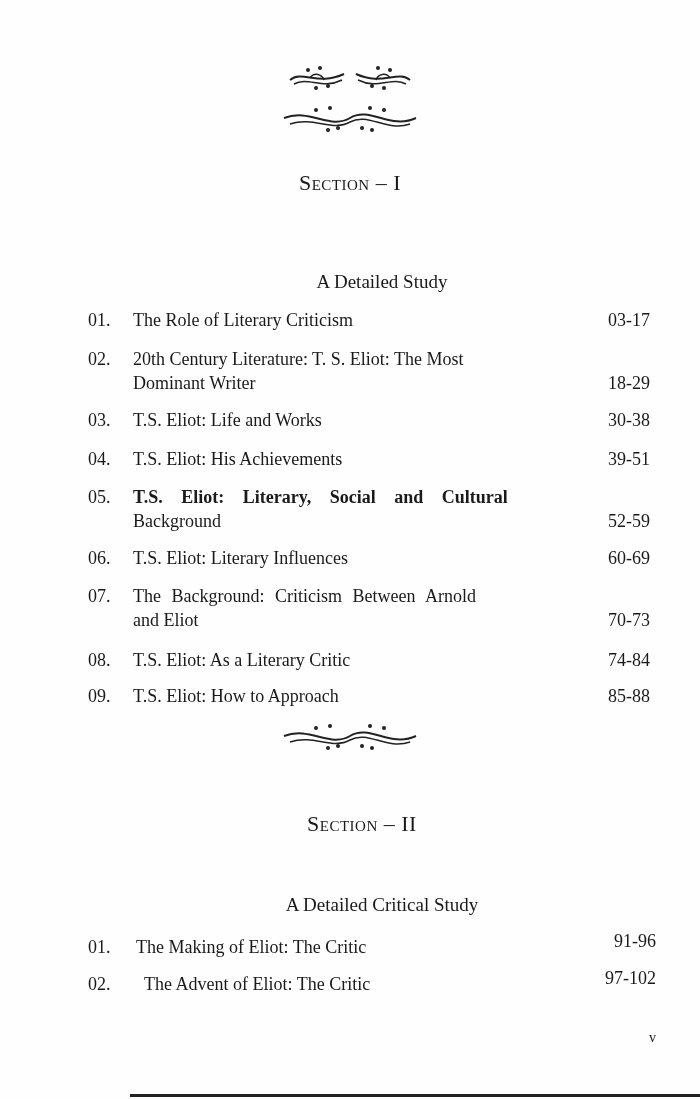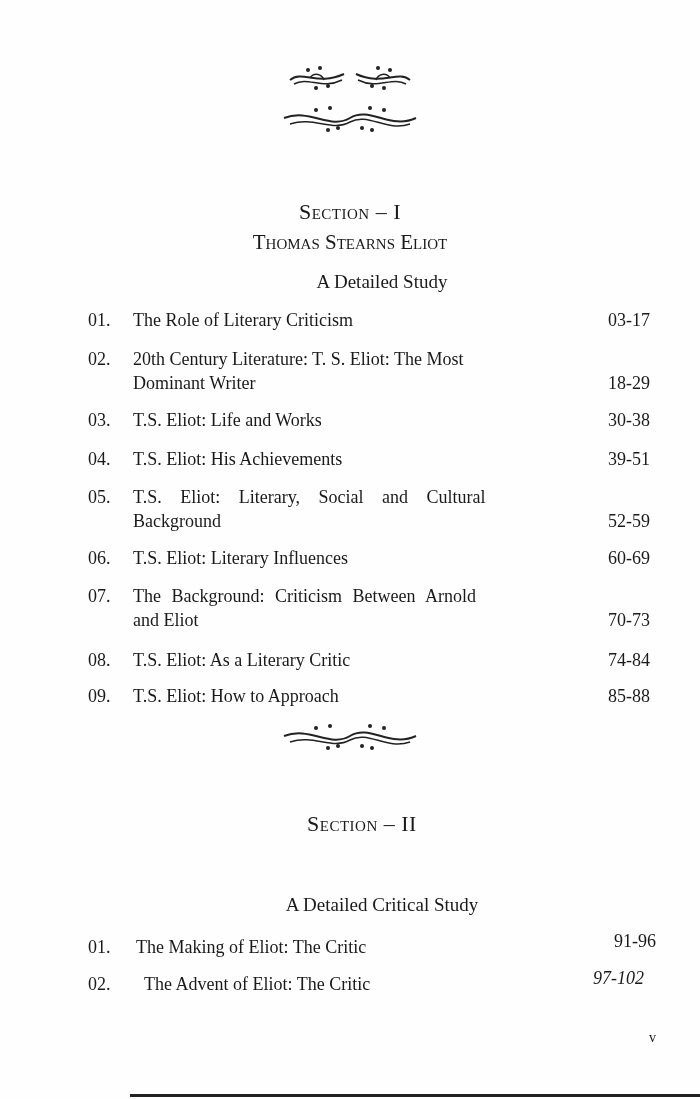--- a/index.html
+++ b/index.html
@@ -64,22 +64,21 @@
         <circle cx="50" cy="4" r="2" fill="#222"></circle>
       <circle cx="90" cy="4" r="2" fill="#222"></circle>
         <circle cx="104" cy="6" r="2" fill="#222"></circle>
       <circle cx="48" cy="26" r="2" fill="#222"></circle>
         <circle cx="58" cy="24" r="2" fill="#222"></circle>
       <circle cx="82" cy="24" r="2" fill="#222"></circle>
         <circle cx="92" cy="26" r="2" fill="#222"></circle>
     </svg>
   </div>
 
-  <div class="sec-title" style="top:199px;">Section – I</div>
-  <div class="sec-sub" style="top:230px;">Thomas Stearns Eliot</div>
+  <div class="sec-title" style="top:170px;">Section – I</div>
   <div class="sec-desc" style="top:271px;">A Detailed Study</div>
 
   <div class="toc-row" style="top:308px;">
     <span class="toc-num">01.</span>
     <span class="toc-title">The Role of Literary Criticism</span>
     <span class="toc-pages">03-17</span>
   </div>
 
   <div class="toc-row" style="top:347px;">
     <span class="toc-num">02.</span>
@@ -97,21 +96,21 @@
   </div>
 
   <div class="toc-row" style="top:447px;">
     <span class="toc-num">04.</span>
     <span class="toc-title">T.S. Eliot: His Achievements</span>
     <span class="toc-pages">39-51</span>
   </div>
 
   <div class="toc-row" style="top:485px;">
     <span class="toc-num">05.</span>
-    <span class="toc-title justify-first" style="word-spacing:14px;">T.S. Eliot: Literary, Social and Cultural</span>
+    <span class="toc-title justify-first" style="word-spacing:14px;font-weight:bold;">T.S. Eliot: Literary, Social and Cultural</span>
   </div>
   <div class="toc-row" style="top:509px;">
     <span class="toc-title">Background</span>
     <span class="toc-pages">52-59</span>
   </div>
 
   <div class="toc-row" style="top:546px;">
     <span class="toc-num">06.</span>
     <span class="toc-title">T.S. Eliot: Literary Influences</span>
     <span class="toc-pages">60-69</span>
@@ -158,18 +157,18 @@
 
   <div class="toc-row" style="top:935px;">
     <span class="toc-num">01.</span>
     <span class="toc-title" style="left:136px;">The Making of Eliot: The Critic</span>
     <span class="toc-pages" style="right:44px; top:-6px;">91-96</span>
   </div>
 
   <div class="toc-row" style="top:972px;">
     <span class="toc-num">02.</span>
     <span class="toc-title" style="left:136px;margin-left:8px;">The Advent of Eliot: The Critic</span>
-    <span class="toc-pages" style="right:56px; top:-6px;font-style:italic;">97-102</span>
+    <span class="toc-pages" style="right:44px; top:-6px;">97-102</span>
   </div>
 
   <div class="folio">v</div>
   <div class="bottom-rule"></div>
 </div>
 
 </body></html>

